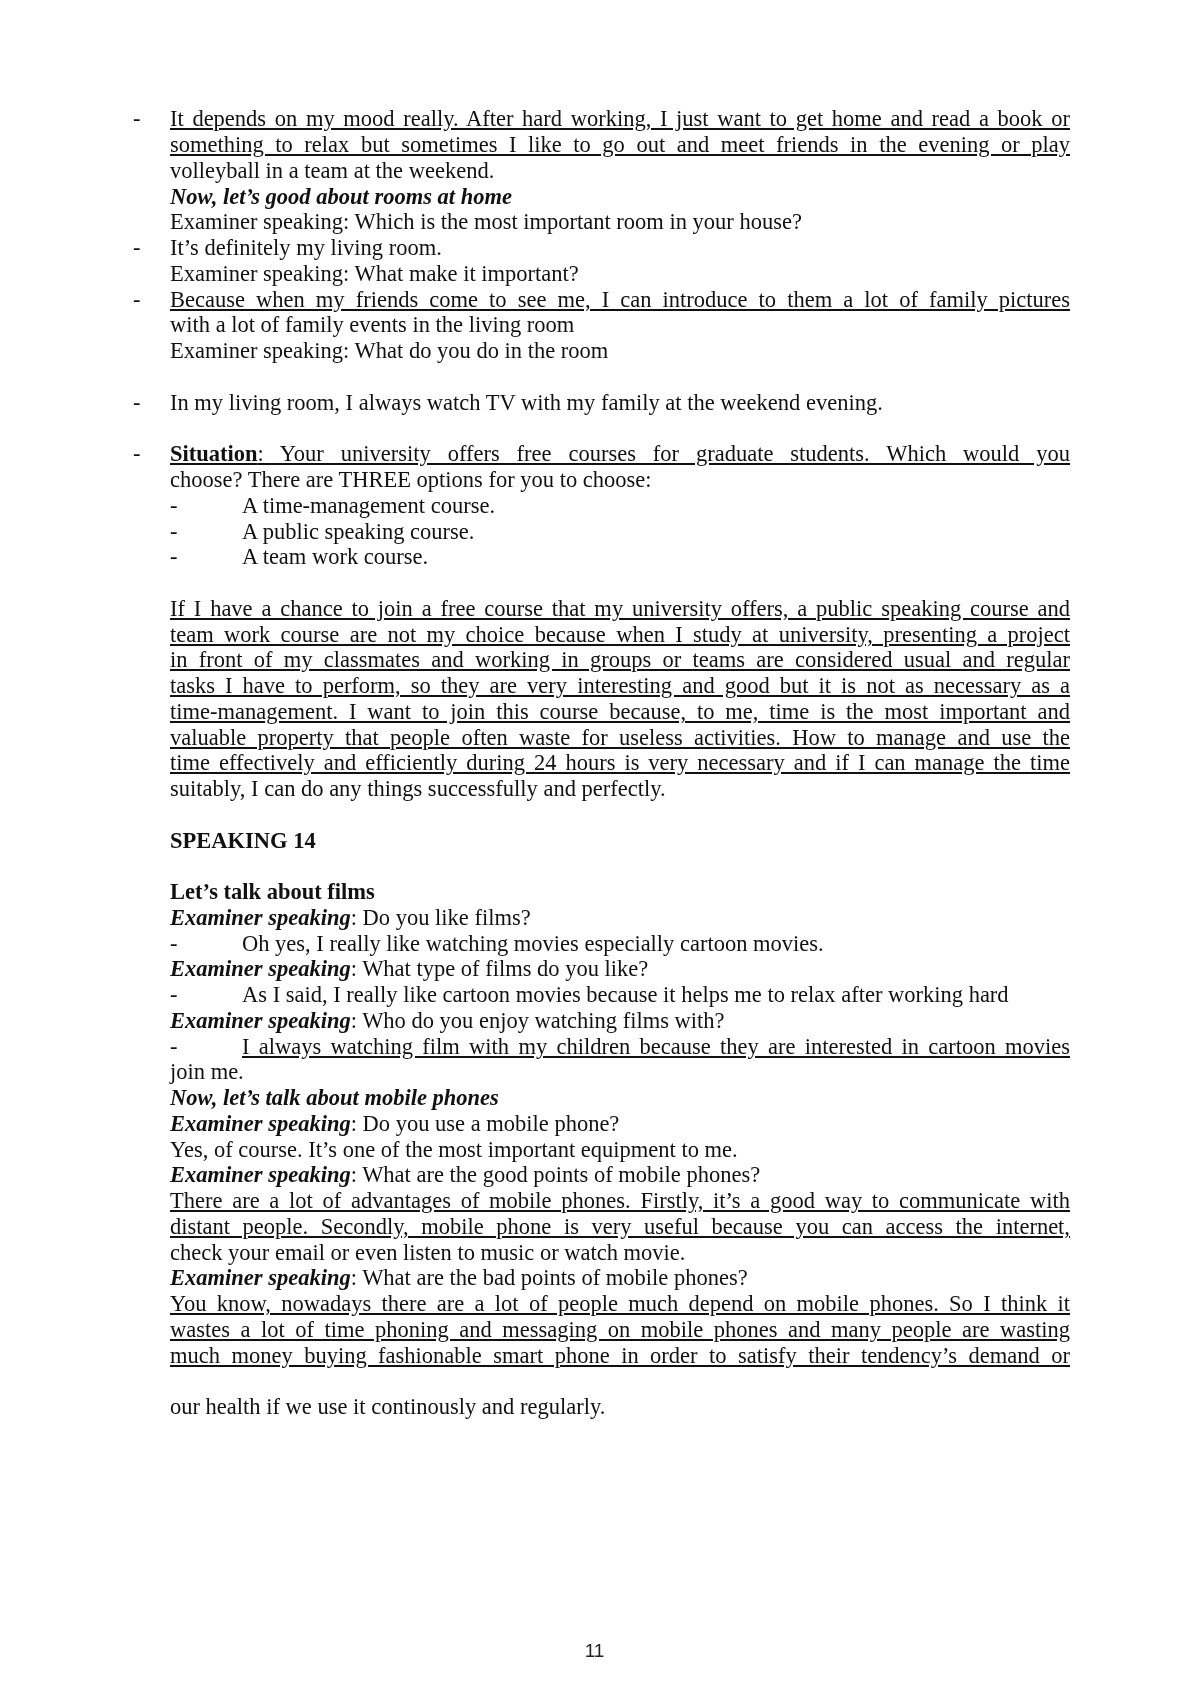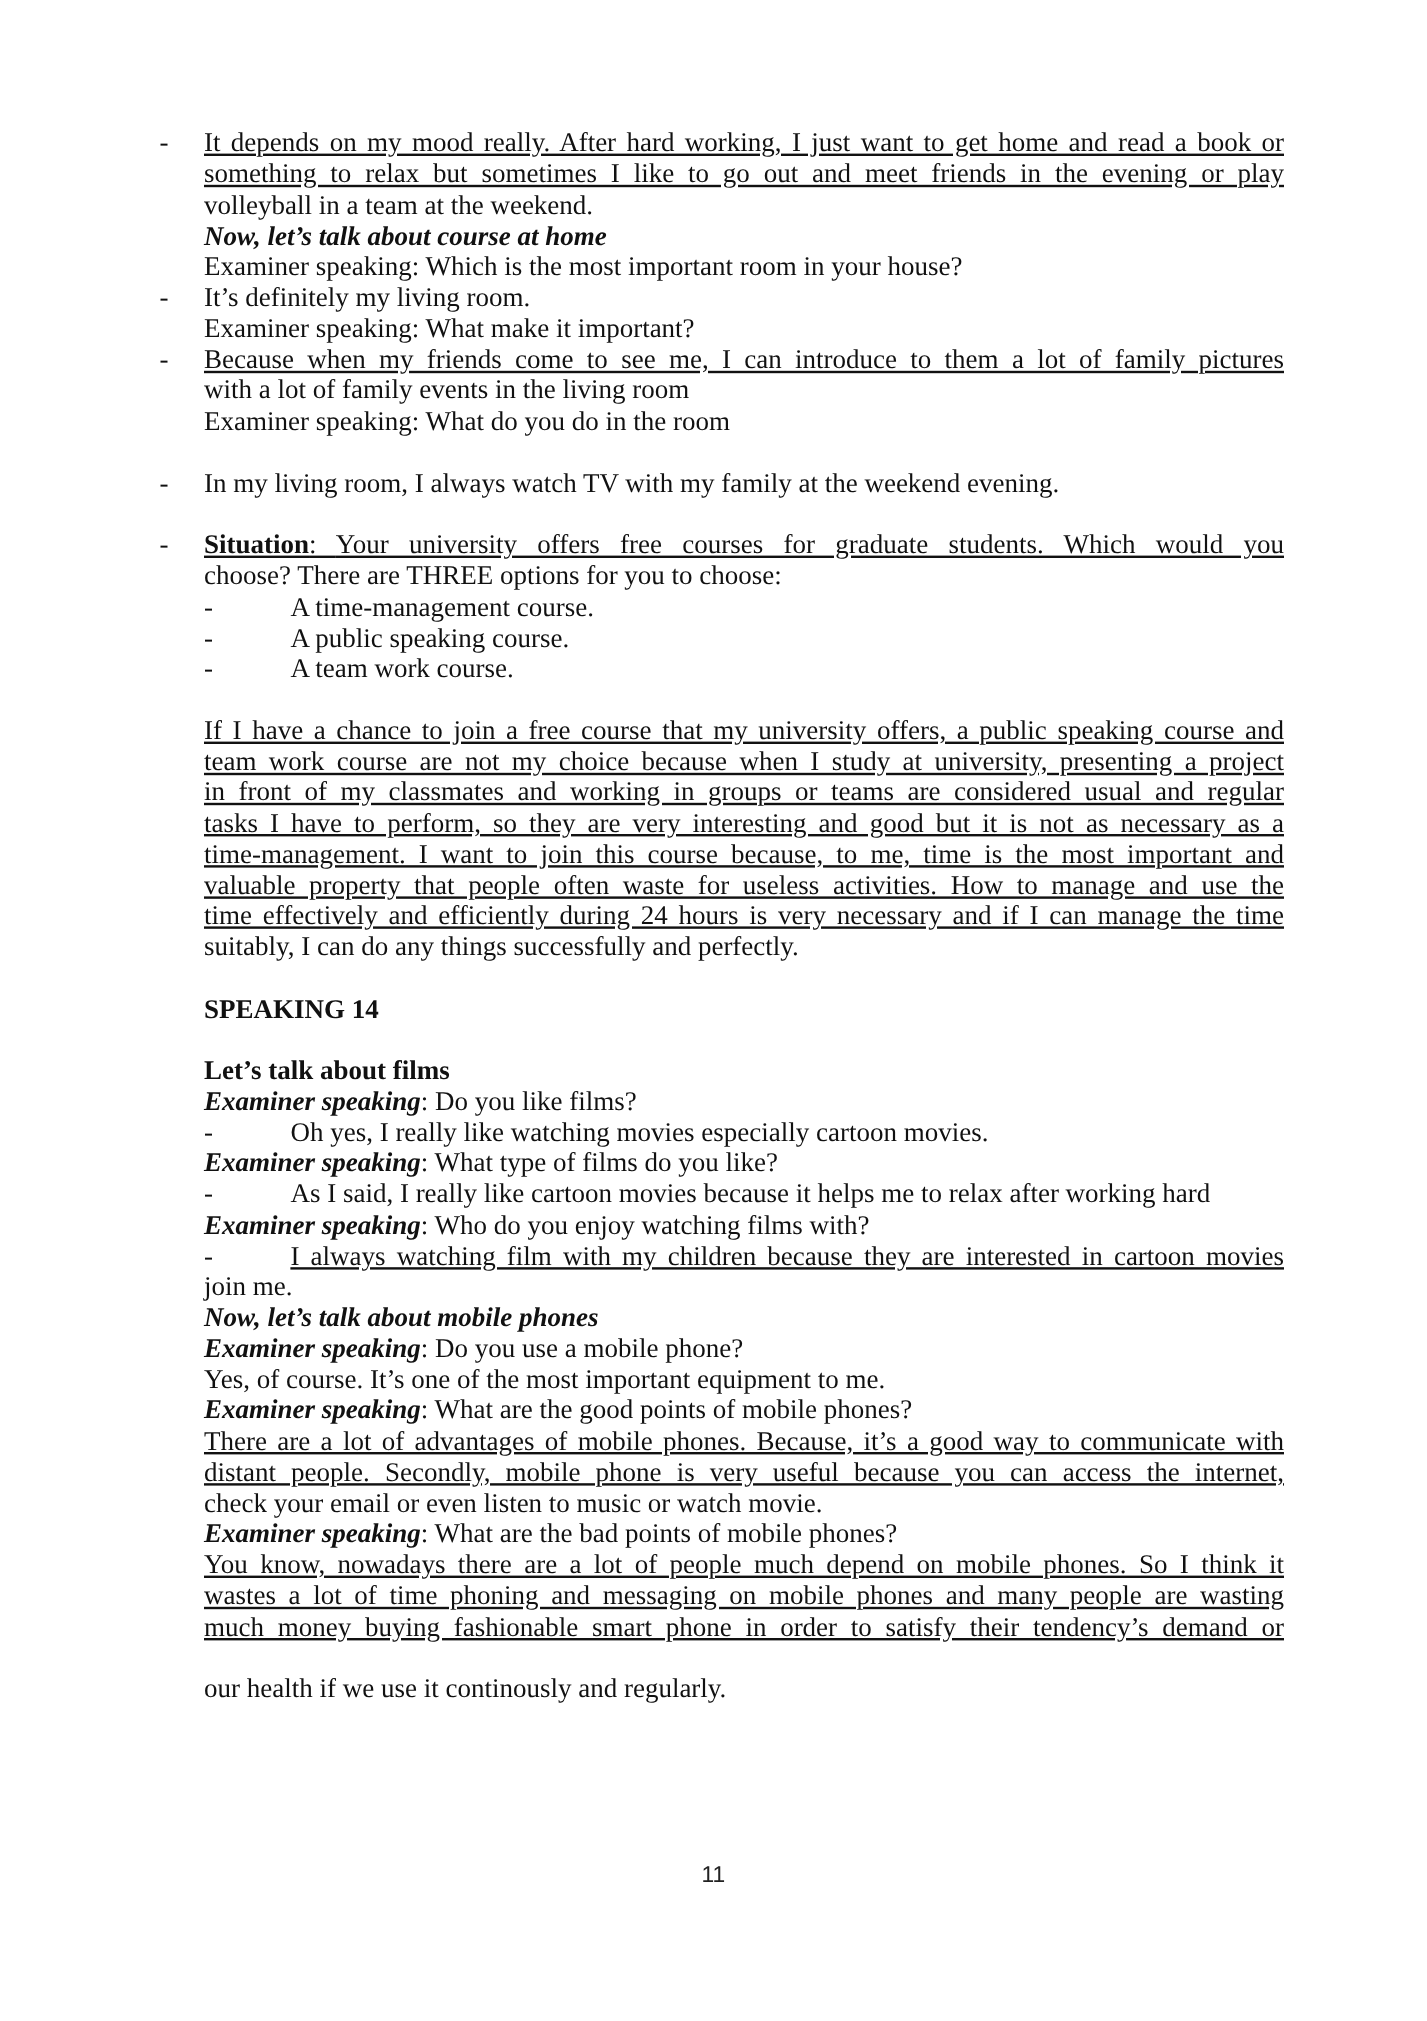--- a/index.html
+++ b/index.html
@@ -12,35 +12,35 @@
       position: absolute; left: 170px; width: 900px; white-space: nowrap;
       line-height: 27px; height: 27px;
     }
     .just { text-align: justify; text-align-last: justify; text-decoration: underline; }
     .dash { position: absolute; left: 133px; line-height: 27px; }
     .subdash { position: absolute; left: 170px; line-height: 27px; }
     .ind { left: 242px; width: 828px; }
     .bi { font-weight: bold; font-style: italic; }
     .b { font-weight: bold; }
     .pagenum {
-      position: absolute; top: 1552px; left: 0; width: 1189px; text-align: center;
+      position: absolute; top: 1640px; left: 0; width: 1189px; text-align: center;
       font-family: "Liberation Sans", sans-serif; font-size: 19px; color: #222;
     }
   </style>
 </head>
 <body>
 
 <div class="page">
 
   <span class="dash" style="top:105px">-</span>
   <div class="line just" style="top:105px">It depends on my mood really. After hard working, I just want to get home and read a book or</div>
   <div class="line just" style="top:131px">something to relax but sometimes I like to go out and meet friends in the evening or play</div>
   <div class="line" style="top:157px">volleyball in a team at the weekend.</div>
 
-  <div class="line bi" style="top:183px">Now, let’s talk about course at home</div>
+  <div class="line bi" style="top:183px">Now, let’s good about rooms at home</div>
   <div class="line" style="top:208px">Examiner speaking: Which is the most important room in your house?</div>
 
   <span class="dash" style="top:234px">-</span>
   <div class="line" style="top:234px">It’s definitely my living room.</div>
   <div class="line" style="top:260px">Examiner speaking: What make it important?</div>
 
   <span class="dash" style="top:286px">-</span>
   <div class="line just" style="top:286px">Because when my friends come to see me, I can introduce to them a lot of family pictures</div>
   <div class="line" style="top:311px">with a lot of family events in the living room</div>
   <div class="line" style="top:337px">Examiner speaking: What do you do in the room</div>
@@ -82,21 +82,21 @@
   <div class="line" style="top:1007px"><span class="bi">Examiner speaking</span><span>: Who do you enjoy watching films with?</span></div>
   <span class="subdash" style="top:1033px">-</span>
   <div class="line ind just" style="top:1033px">I always watching film with my children because they are interested in cartoon movies</div>
   <div class="line" style="top:1058px">join me.</div>
 
   <div class="line bi" style="top:1084px">Now, let’s talk about mobile phones</div>
   <div class="line" style="top:1110px"><span class="bi">Examiner speaking</span><span>: Do you use a mobile phone?</span></div>
   <div class="line" style="top:1136px">Yes, of course. It’s one of the most important equipment to me.</div>
 
   <div class="line" style="top:1161px"><span class="bi">Examiner speaking</span><span>: What are the good points of mobile phones?</span></div>
-  <div class="line just" style="top:1187px">There are a lot of advantages of mobile phones. Because, it’s a good way to communicate with</div>
+  <div class="line just" style="top:1187px">There are a lot of advantages of mobile phones. Firstly, it’s a good way to communicate with</div>
   <div class="line just" style="top:1213px">distant people. Secondly, mobile phone is very useful because you can access the internet,</div>
   <div class="line" style="top:1239px">check your email or even listen to music or watch movie.</div>
 
   <div class="line" style="top:1264px"><span class="bi">Examiner speaking</span><span>: What are the bad points of mobile phones?</span></div>
   <div class="line just" style="top:1290px">You know, nowadays there are a lot of people much depend on mobile phones. So I think it</div>
   <div class="line just" style="top:1316px">wastes a lot of time phoning and messaging on mobile phones and many people are wasting</div>
   <div class="line just" style="top:1342px">much money buying fashionable smart phone in order to satisfy their tendency’s demand or</div>
   <div class="line" style="top:1393px">our health if we use it continously and regularly.</div>
 
   <div class="pagenum">11</div>

